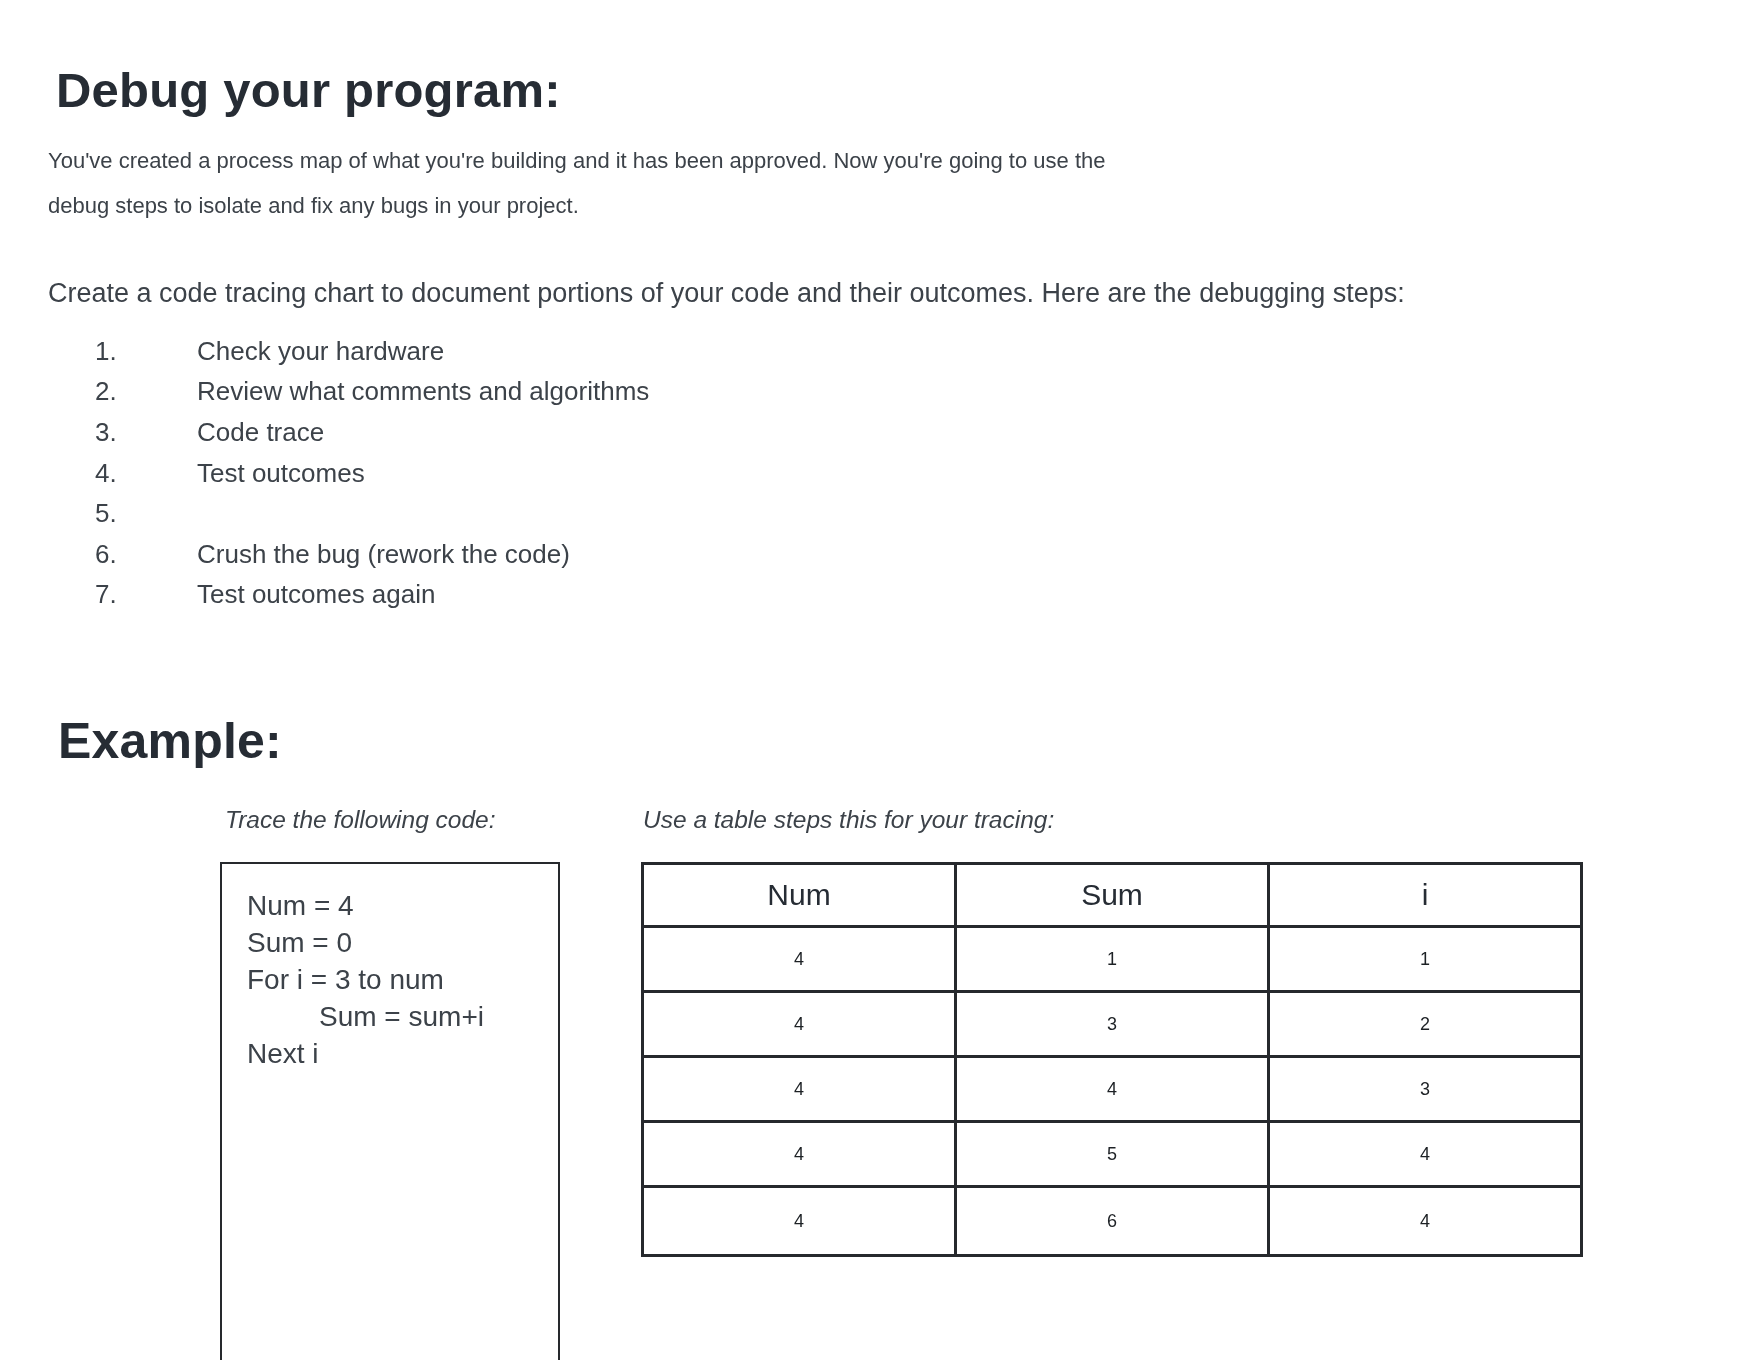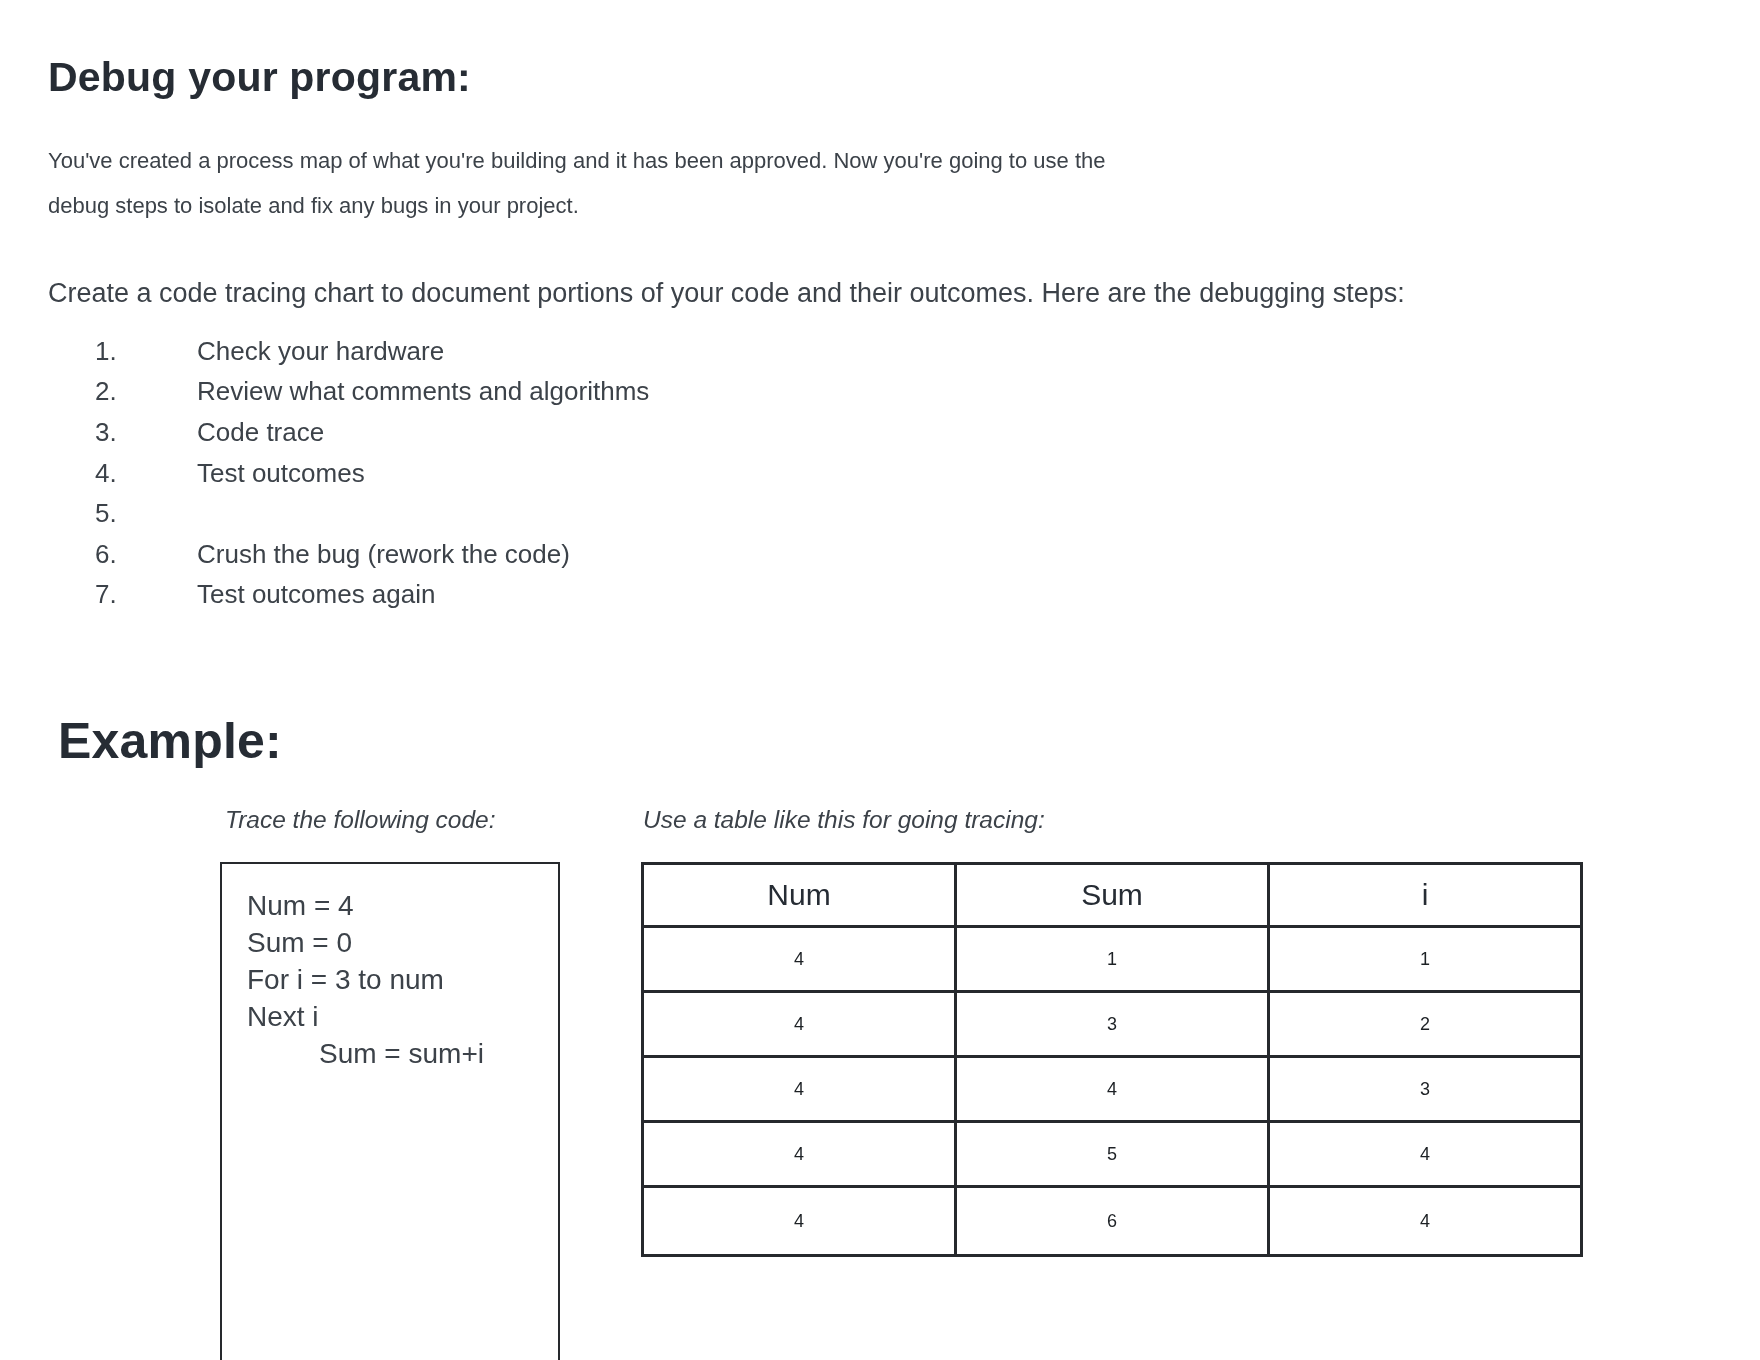--- a/index.html
+++ b/index.html
@@ -13,22 +13,22 @@
   .page{
     position:relative;
     width:1760px;height:1360px;
     background:var(--bg);
     font-family:"Liberation Sans","DejaVu Sans",sans-serif;
     color:var(--body);
     overflow:hidden;
   }
   .page-title{
     position:absolute;left:48px;top:54px;
-    font-size:41px;font-weight:700;color:var(--heading);
-    letter-spacing:0.2px;white-space:nowrap;margin:0;
+    font-size:49px;font-weight:700;color:var(--heading);
+    letter-spacing:0.2px;white-space:nowrap;margin:8px;
   }
   .intro{
     position:absolute;left:48px;top:138px;
     font-size:22px;line-height:45px;color:var(--body);white-space:nowrap;
   }
   .steps-intro{
     position:absolute;left:48px;top:277px;
     font-size:27px;line-height:32px;color:var(--body);white-space:nowrap;
   }
   .steps{
@@ -121,28 +121,28 @@
       <div class="step">
         <span class="num">7.</span>
         <span class="txt">Test outcomes again</span>
       </div>
     </div>
 
   <h2 class="example-heading">Example:</h2>
 
   <div class="caption code-caption">Trace the following code:</div>
 
-  <div class="caption table-caption">Use a table like this for going tracing:</div>
+  <div class="caption table-caption">Use a table steps this for your tracing:</div>
 
   <div class="code-box">
       <div class="code-line">Num = 4</div>
       <div class="code-line">Sum = 0</div>
       <div class="code-line">For i = 3 to num</div>
+      <div class="code-line ind">Sum = sum+i</div>
       <div class="code-line">Next i</div>
-      <div class="code-line ind">Sum = sum+i</div>
     </div>
 
   <table class="trace-table">
       <thead>
         <tr>
           <th>Num</th>
           <th>Sum</th>
           <th>i</th>
         </tr>
       </thead>

